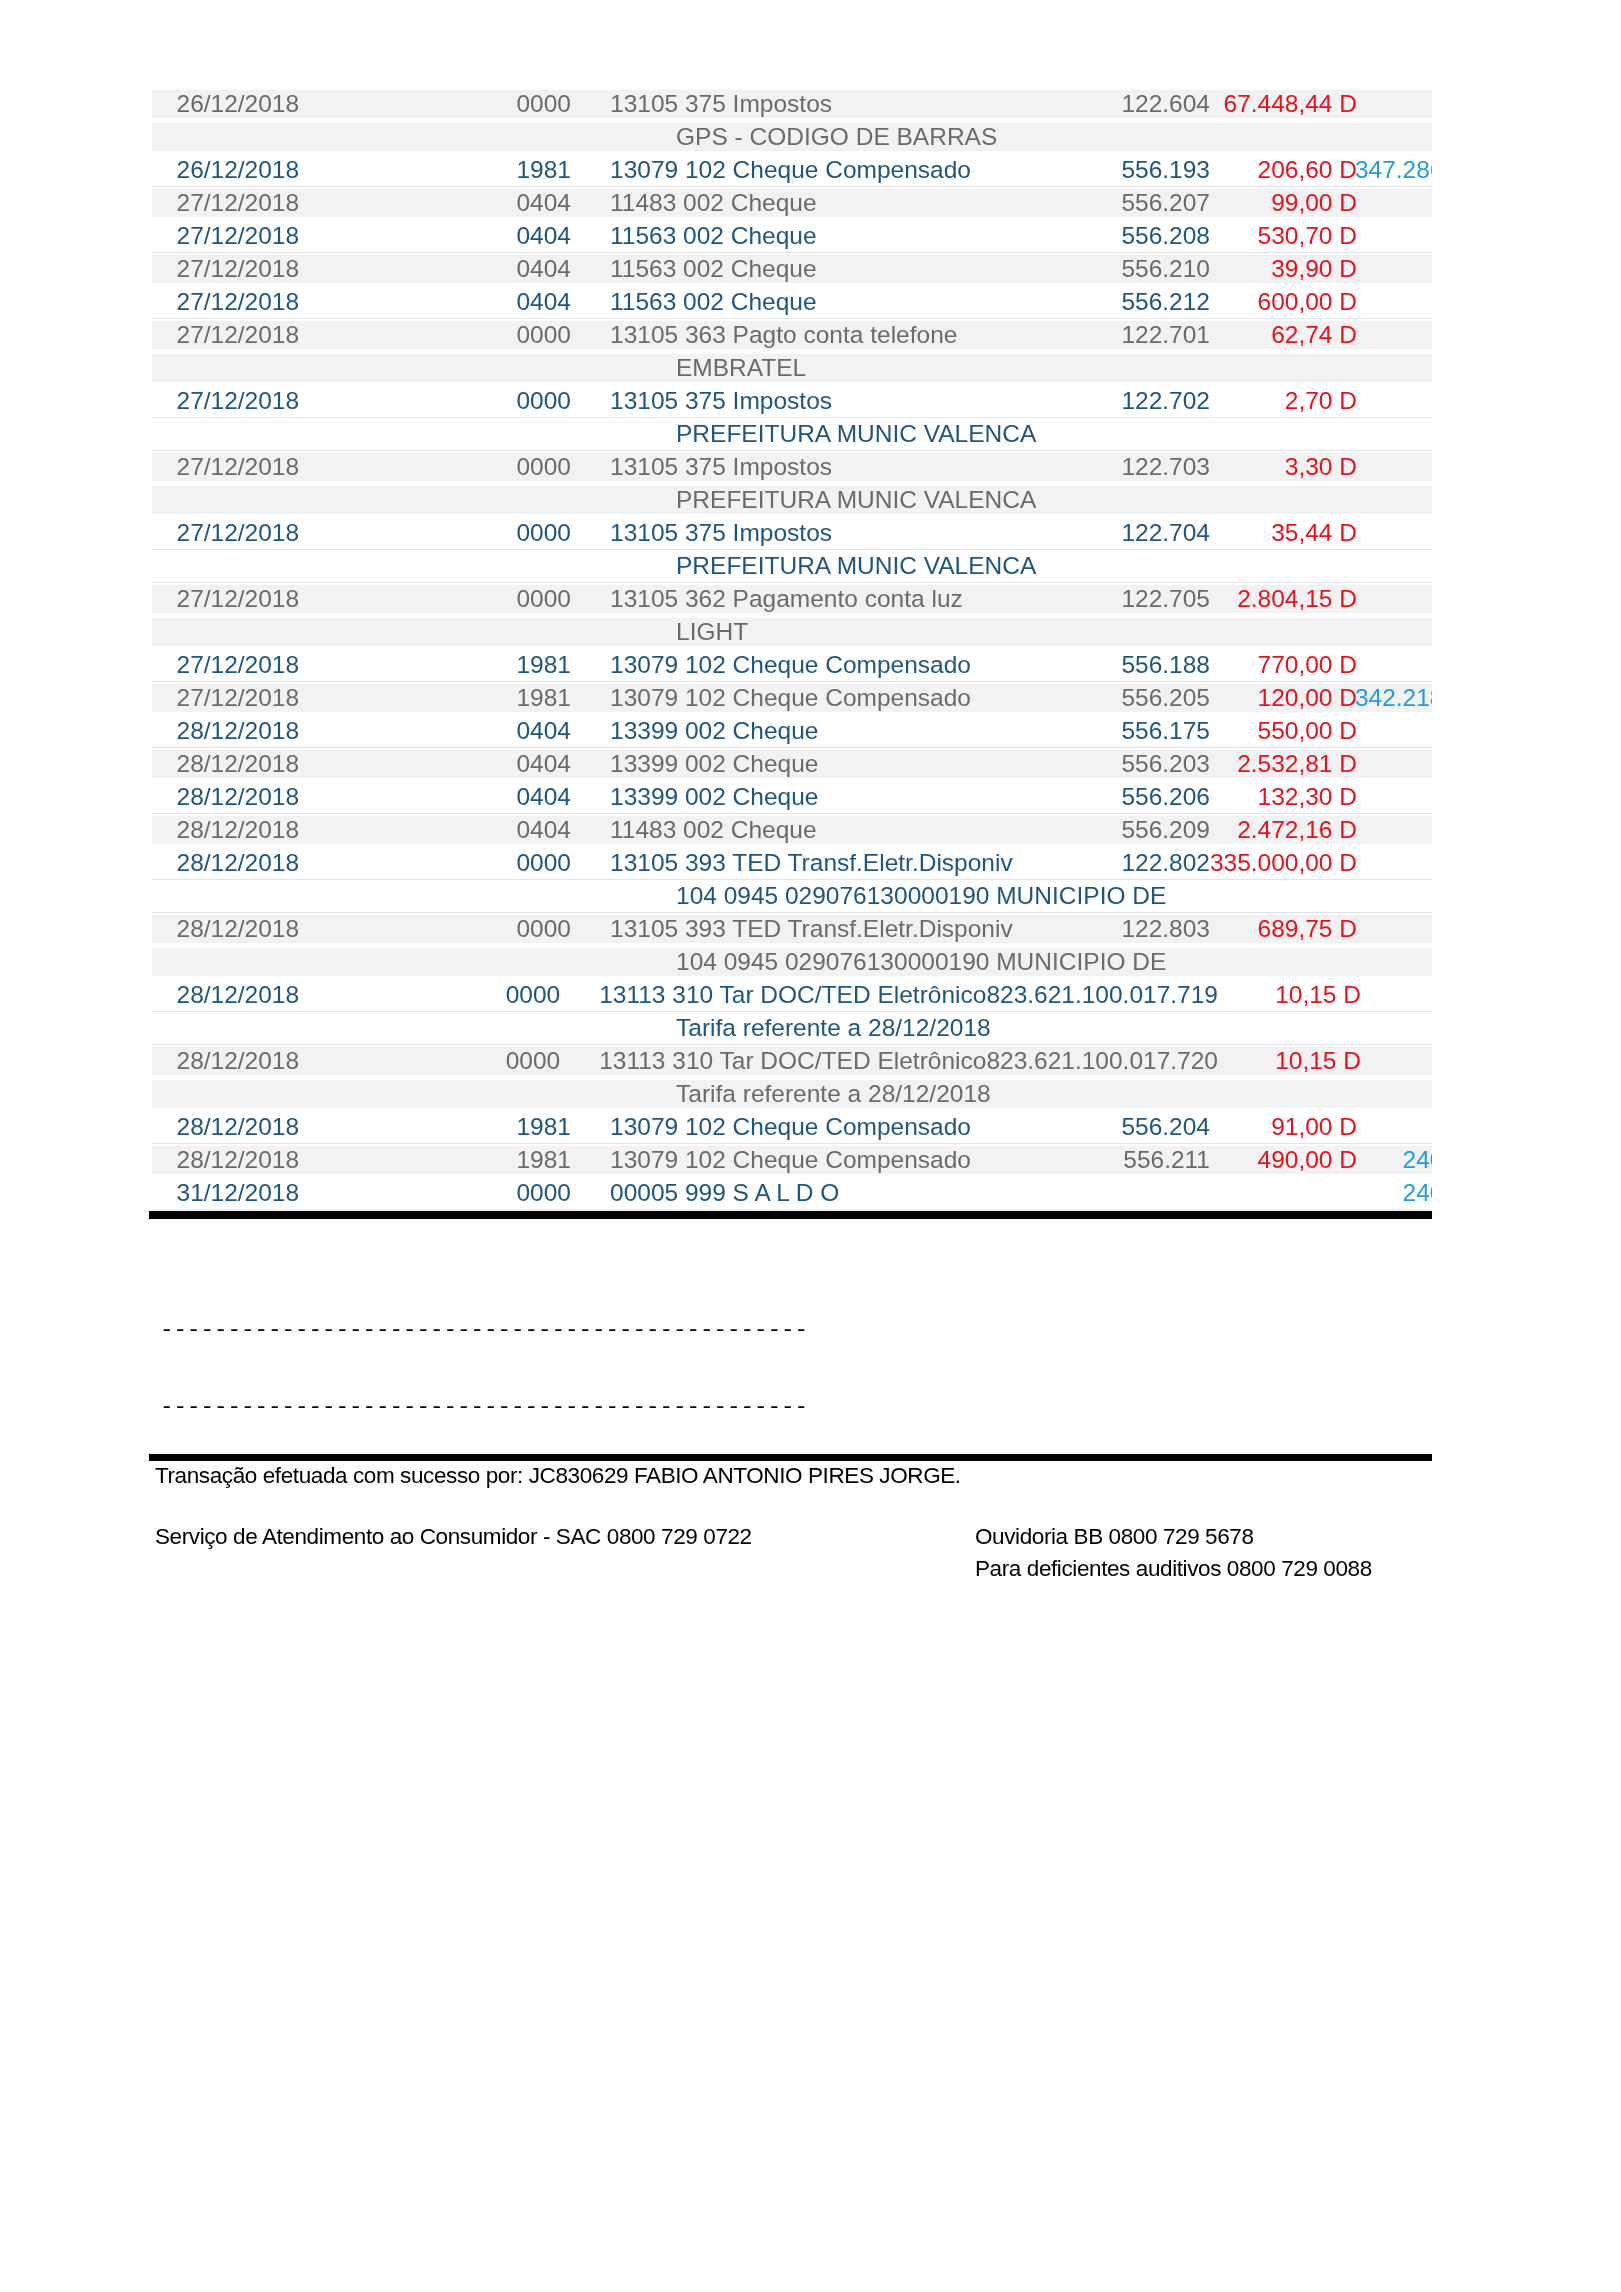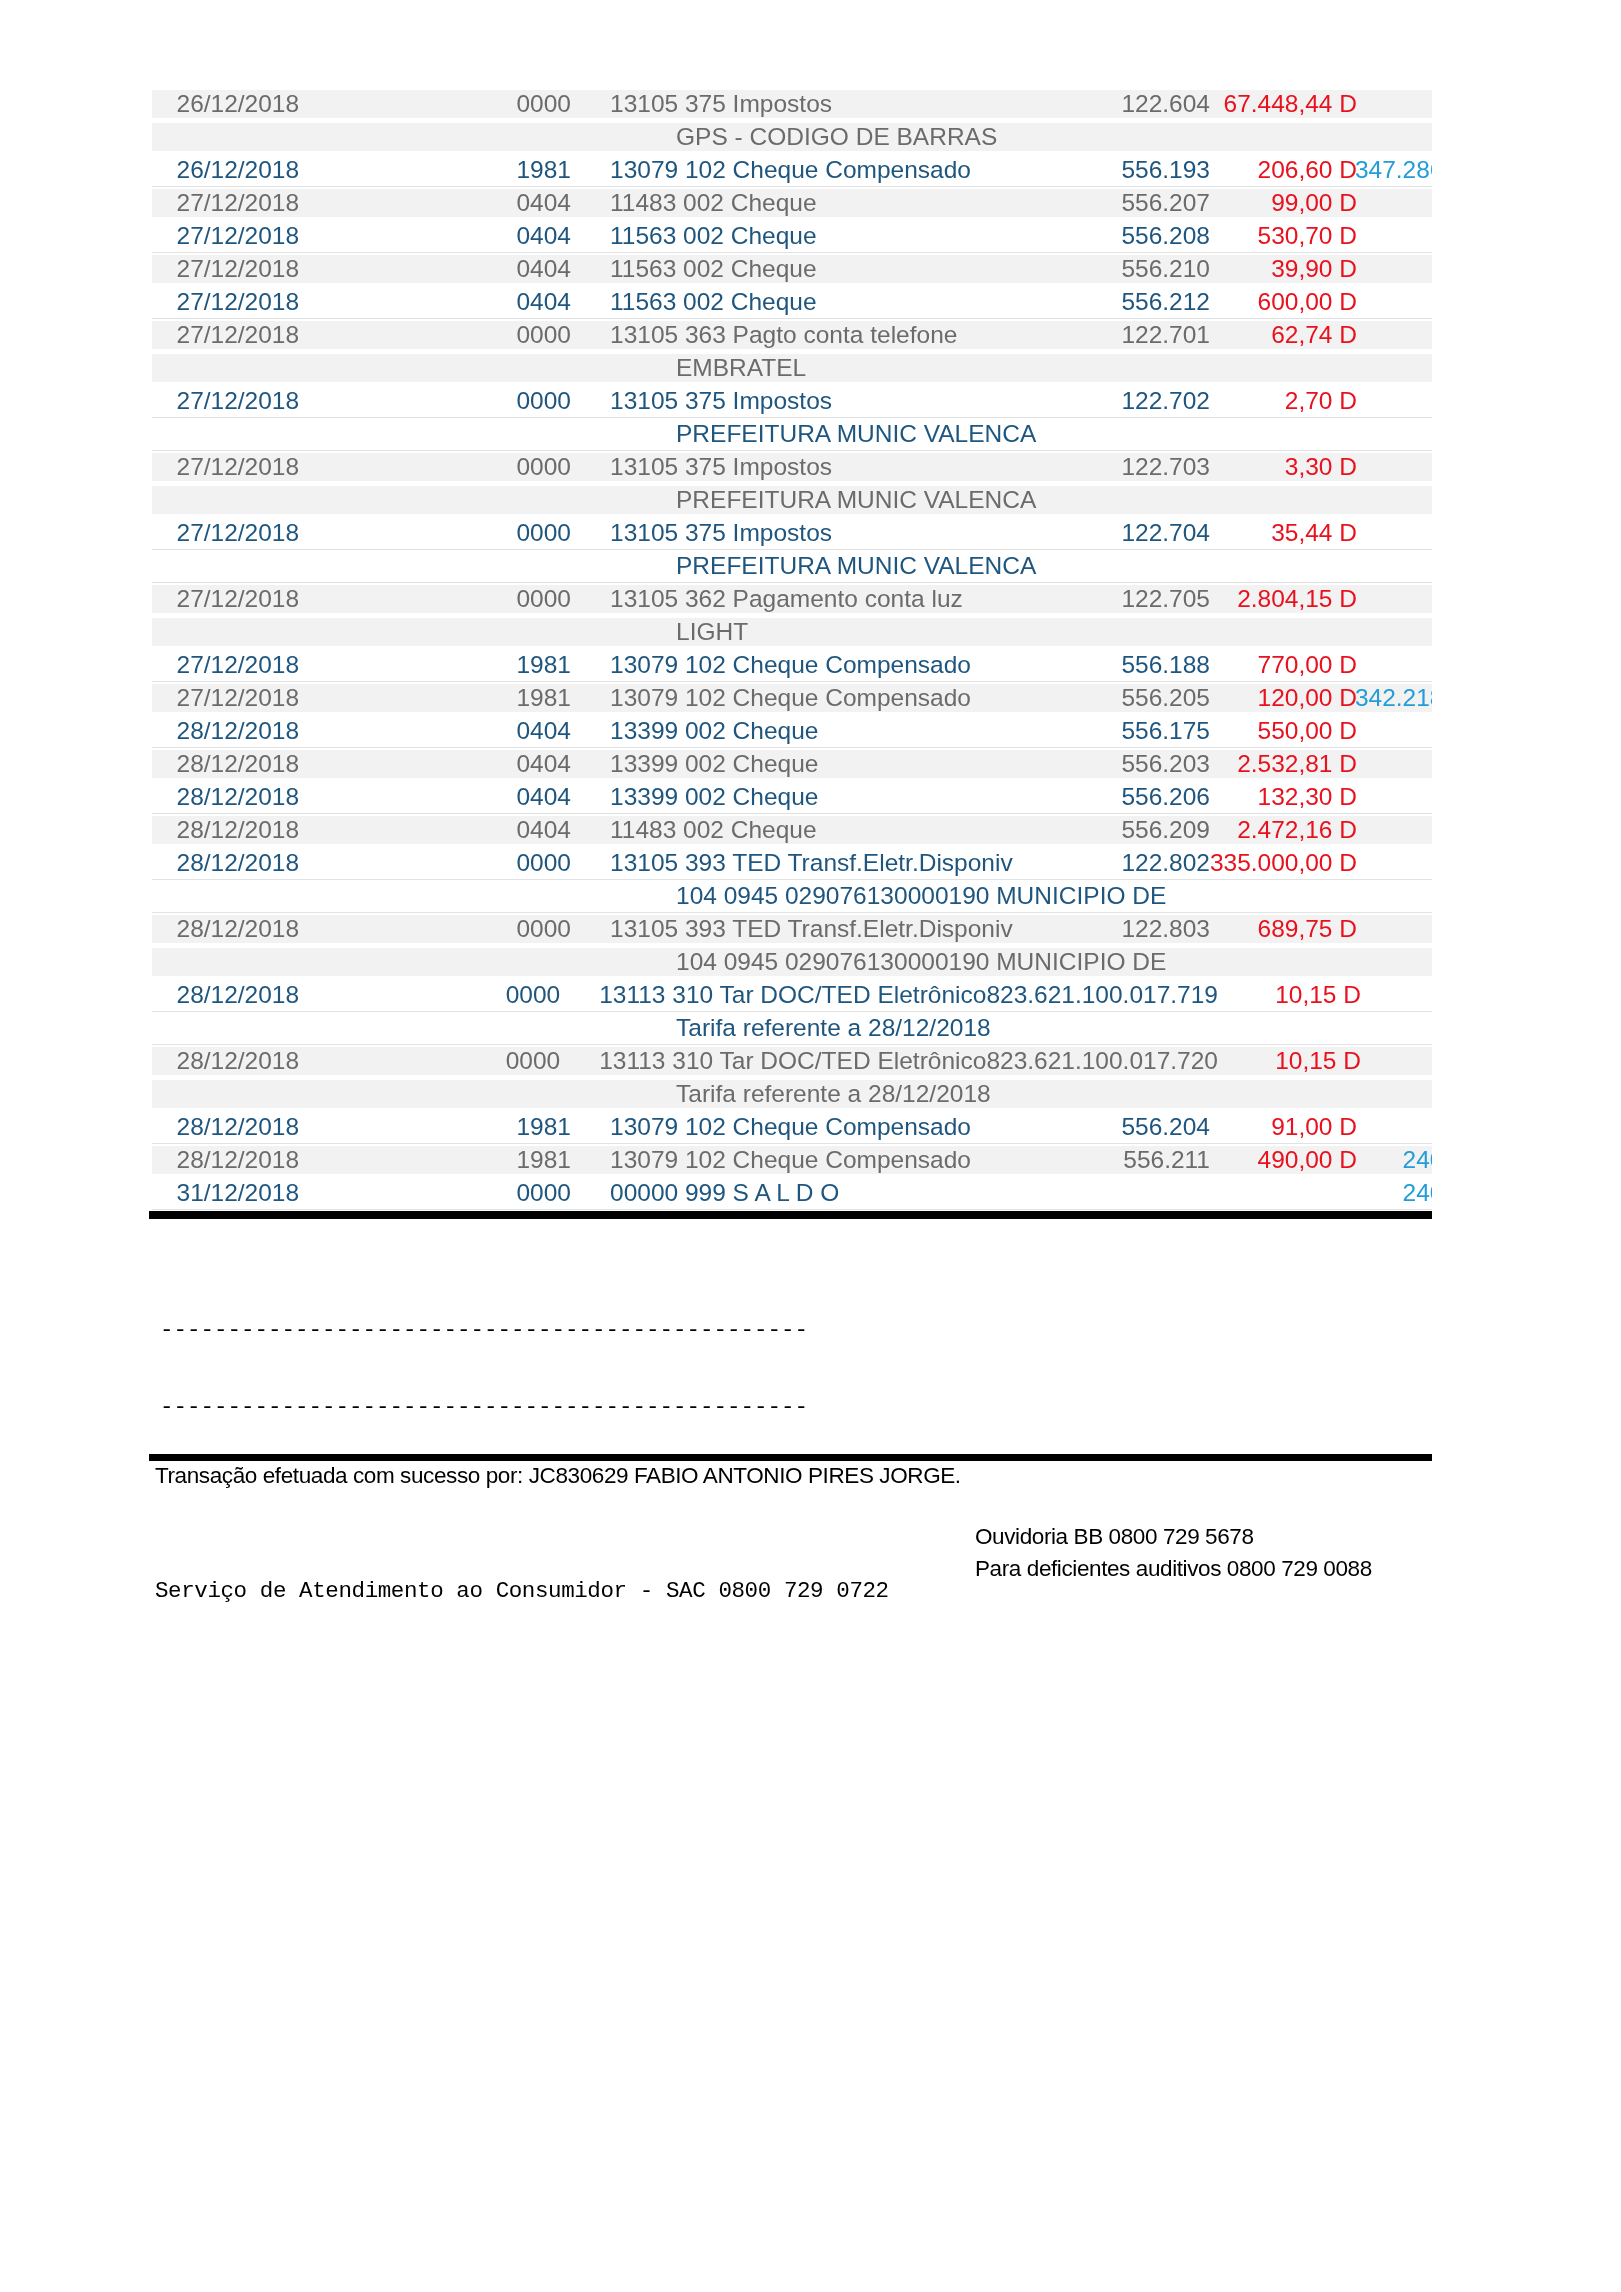--- a/index.html
+++ b/index.html
@@ -51,21 +51,21 @@
   }
   .obs-label { text-align:center; font-weight:700; }
 
   
   .ftext {
     position:absolute; color:#000000;
     font-size:22.5px; line-height:27.4px; letter-spacing:-0.4px;
     white-space:nowrap;
   }
   .txline    { left:155px; top:1462px; }
-  .sac       { left:155px; top:1578px;font-family:Liberation Mono, monospace; }
+  .sac       { left:155px; top:1523px; }
   .ouvidoria { left:975px; top:1523px; }
   .deaf      { left:975px; top:1555px; }
 </style>
 </head>
 <body>
 
 <div class="page">
 
   <div class="table">
       <div class="row g">
@@ -278,21 +278,21 @@
         <div class="c-date">28/12/2018</div>
         <div class="c-code">1981</div>
         <div class="c-hist">13079 102 Cheque Compensado</div>
         <div class="c-doc">556.211</div>
         <div class="c-val debit">490,00 D</div>
         <div class="c-bal credit">240,00 C</div>
       </div>
       <div class="row w">
         <div class="c-date">31/12/2018</div>
         <div class="c-code">0000</div>
-        <div class="c-hist">00000 999 S A L D O</div>
+        <div class="c-hist">00005 999 S A L D O</div>
         <div class="c-doc"></div>
         <div class="c-val debit"></div>
         <div class="c-bal credit">240,00 C</div>
       </div>
     </div>
 
   <div class="rule rule-table"></div>
 
   <div class="obs">
     <div class="obs-line">------------------------------------------------</div>

